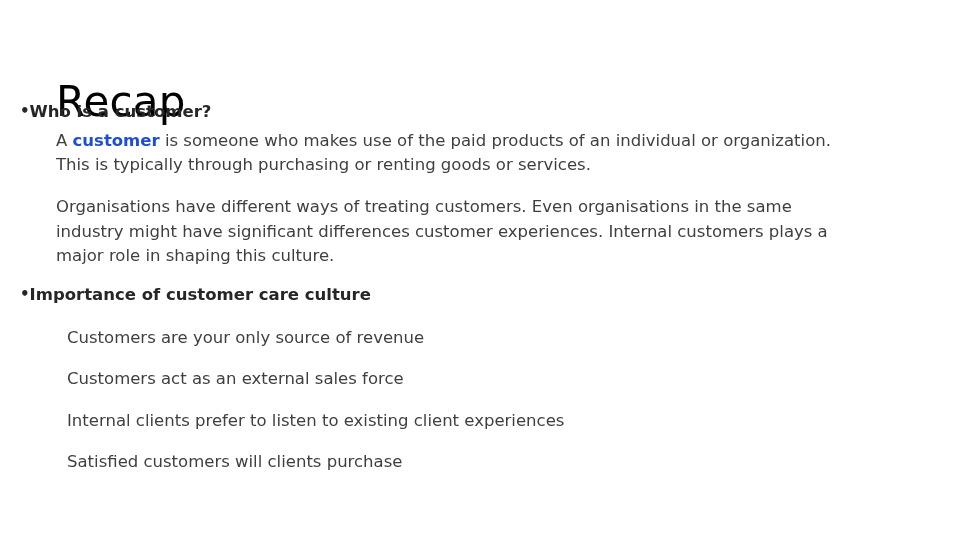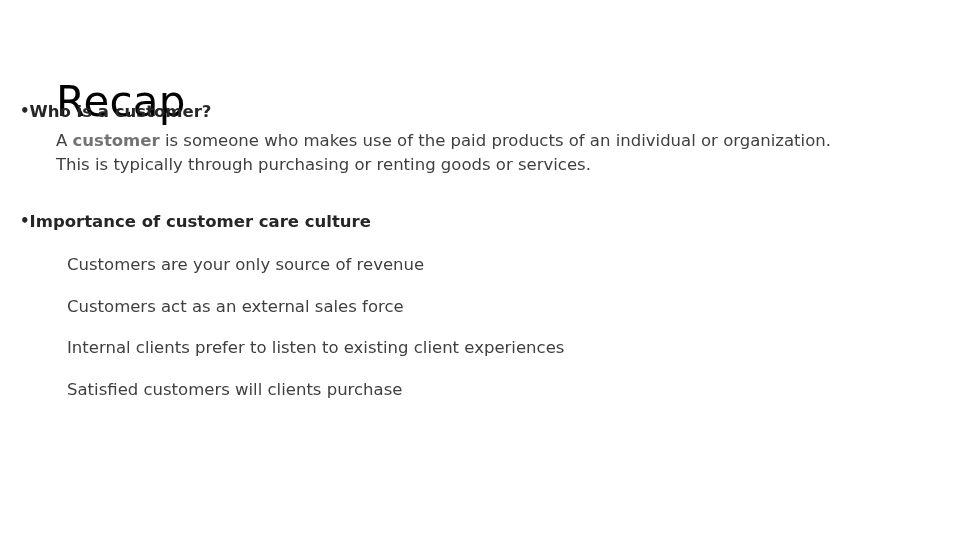--- a/index.html
+++ b/index.html
@@ -84,21 +84,21 @@
     padding: 0 0 0 52px;
     font-family: "DejaVu Sans", sans-serif;
     font-size: 16.5px;
     font-weight: 400;
     line-height: 30.4px;
     color: #3f3f3f;
     white-space: nowrap;
   }
   .sub-para b {
     font-weight: 700;
-    color: #737373;
+    color: #1d4ed8;
   }
 
   .gap-sm { height: 13px; }
   .gap-md { height: 14px; }
   .gap-lg { height: 5px; }
 </style>
 </head>
 <body>
 
 <div class="slide">
@@ -110,20 +110,21 @@
     <div class="block">
       <div class="bullet-head"><span class="dot">•</span><span>Who is a customer?</span></div>
       <div class="gap-lg"></div>
       <p class="sub-para"><span>A </span><b>customer</b><span>  is someone who makes use of the paid products of an individual or organization. This is typically through purchasing or renting goods or services.</span></p>
     </div>
 
     <div class="gap-sm"></div>
 
     <div class="block">
       <div class="gap-lg"></div>
+      <p class="sub-para">Organisations have different ways of treating customers. Even organisations in the same industry might have significant differences customer experiences. Internal customers plays a major role in shaping this culture.</p>
     </div>
 
     <div class="gap-md"></div>
 
     <div class="block">
       <div class="bullet-head"><span class="dot">•</span><span>Importance of customer care culture</span></div>
       <div class="gap-lg"></div>
       <div class="sub-line">Customers are your only source of revenue</div>
       <div class="sub-line">Customers act as an external sales force</div>
       <div class="sub-line">Internal clients prefer to listen to existing client experiences</div>

